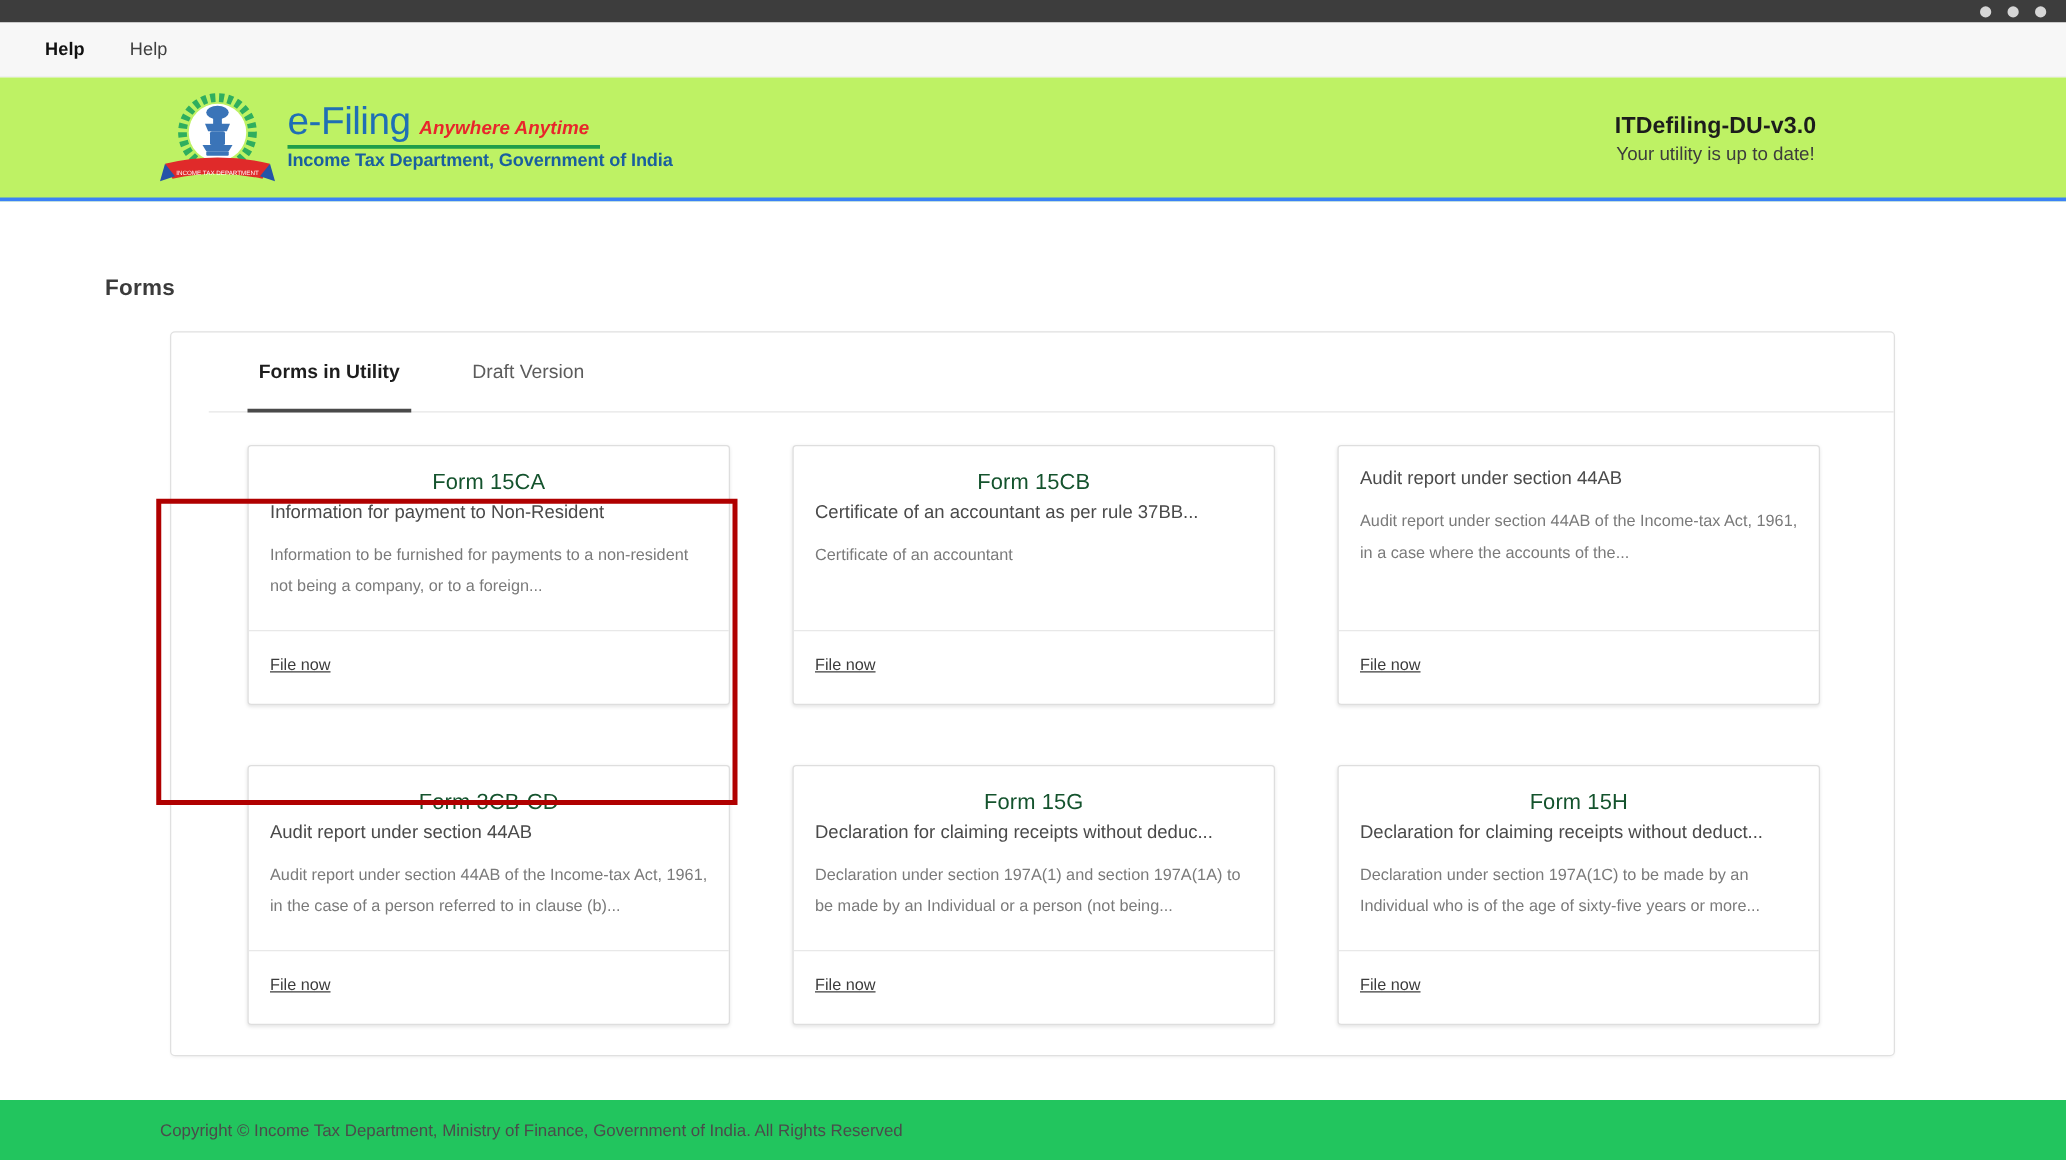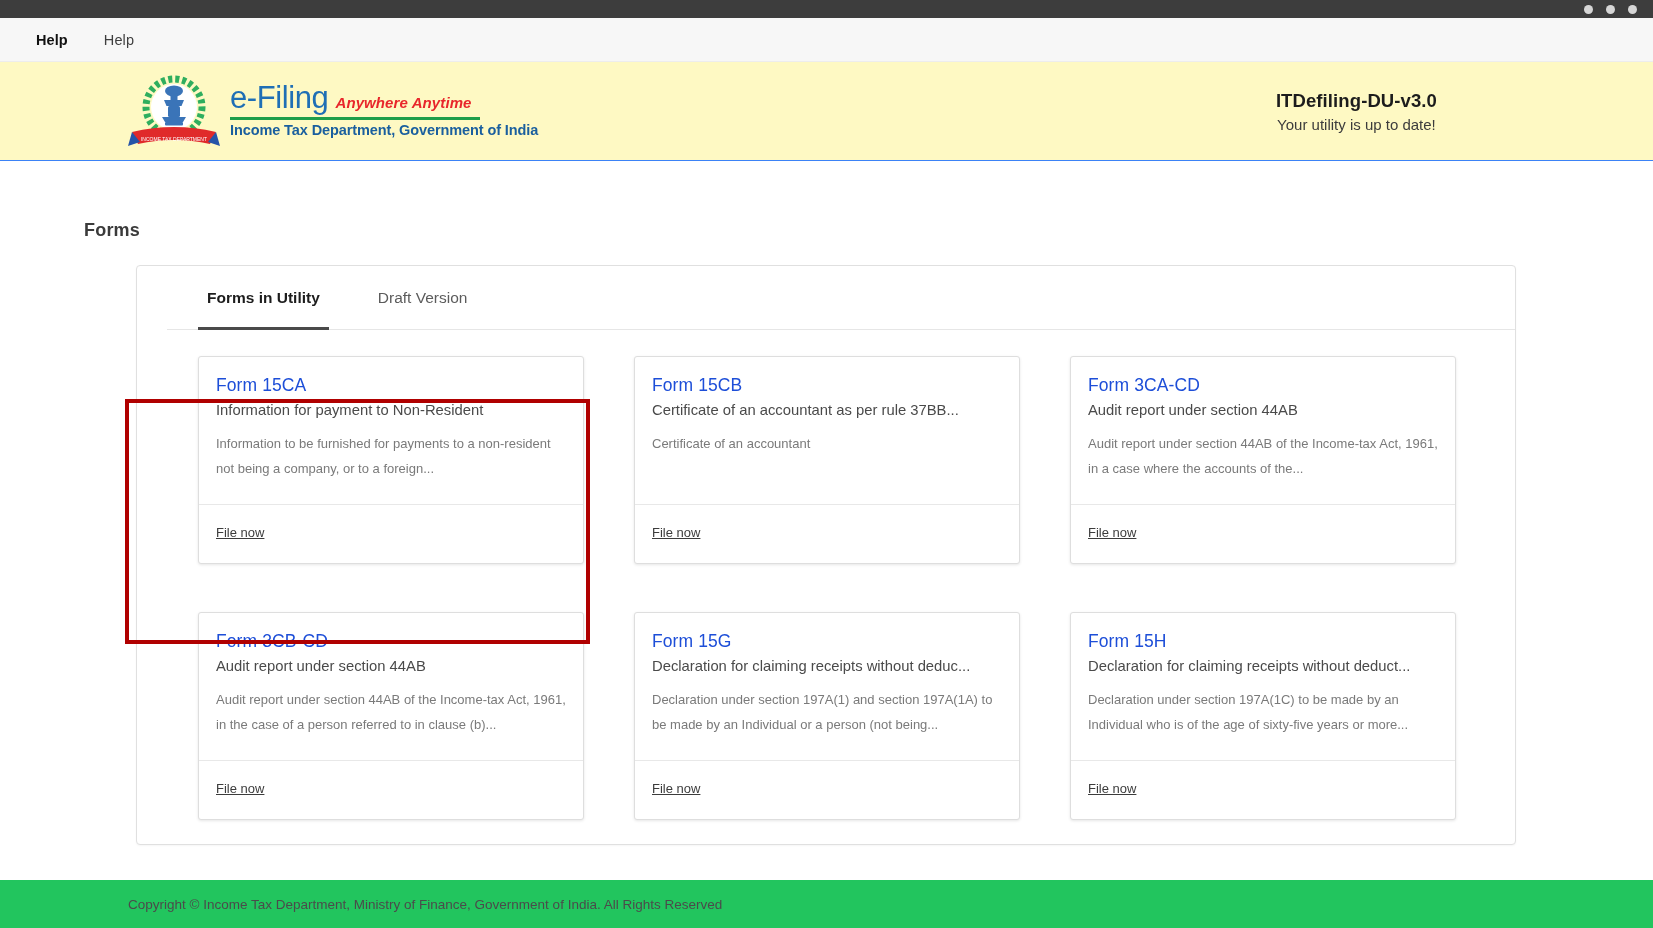--- a/index.html
+++ b/index.html
@@ -53,22 +53,22 @@
     padding: 0 18px;
     cursor: default;
     letter-spacing: .1px;
   }
   .menu-item.active { font-weight: bold; color: #111; }
   .menu-item.inactive { color: #3f3f3f; font-weight: normal; }
 
   
   .brandbar {
     height: 99px;
-    background: #fef9c3;
-    border-bottom: 1px solid #3b82f6;
+    background: #bef264;
+    border-bottom: 3px solid #3b82f6;
     display: flex;
     align-items: center;
     position: relative;
     box-sizing: border-box;
   }
   .brand-left {
     display: flex;
     align-items: center;
     margin-left: 126px;
   }
@@ -104,21 +104,21 @@
     margin: 1px 0 2px 0;
   }
   .brand-row2 {
     font-size: 14.5px;
     color: #1a5f9e;
     font-weight: bold;
     letter-spacing: -0.1px;
   }
   .brand-right {
     position: absolute;
-    right: 216px;
+    right: 200px;
     text-align: center;
   }
   .version {
     font-size: 18.5px;
     font-weight: bold;
     color: #1c1c1c;
     letter-spacing: .1px;
   }
   .uptodate {
     font-size: 15px;
@@ -200,23 +200,24 @@
     height: 208px;
     box-sizing: border-box;
   }
   .card-body {
     padding: 18px 17px 0 17px;
     flex: 1;
     border-bottom: 1px solid #e8e8e8;
   }
   .card-title {
     font-size: 17.5px;
-    color: #1d4ed8;
+    color: #14532d;
     margin-bottom: 6px;
     letter-spacing: .1px;
+    text-align: center;
   }
   .card-sub {
     font-size: 14.8px;
     color: #4a4a4a;
     margin-bottom: 14px;
     white-space: nowrap;
     overflow: hidden;
   }
   .card-desc {
     font-size: 13px;
@@ -346,21 +347,20 @@
           <div class="card-sub">Certificate of an accountant as per rule 37BB...</div>
           <div class="card-desc">Certificate of an accountant</div>
         </div>
         <div class="card-foot">
           <span class="file-now">File now</span>
         </div>
       </div>
 
       <div class="card">
         <div class="card-body">
-          <div class="card-title">Form 3CA-CD</div>
           <div class="card-sub">Audit report under section 44AB</div>
           <div class="card-desc">Audit report under section 44AB of the Income-tax Act, 1961, in a case where the accounts of the...</div>
         </div>
         <div class="card-foot">
           <span class="file-now">File now</span>
         </div>
       </div>
 
       <div class="card">
         <div class="card-body">

